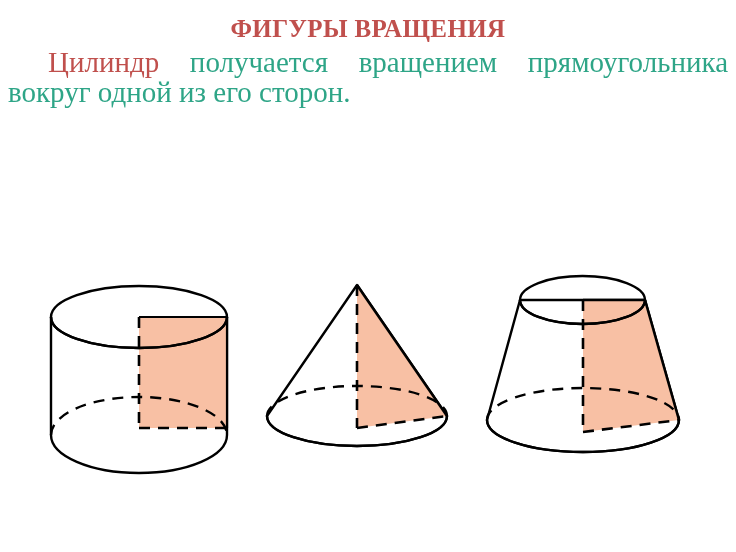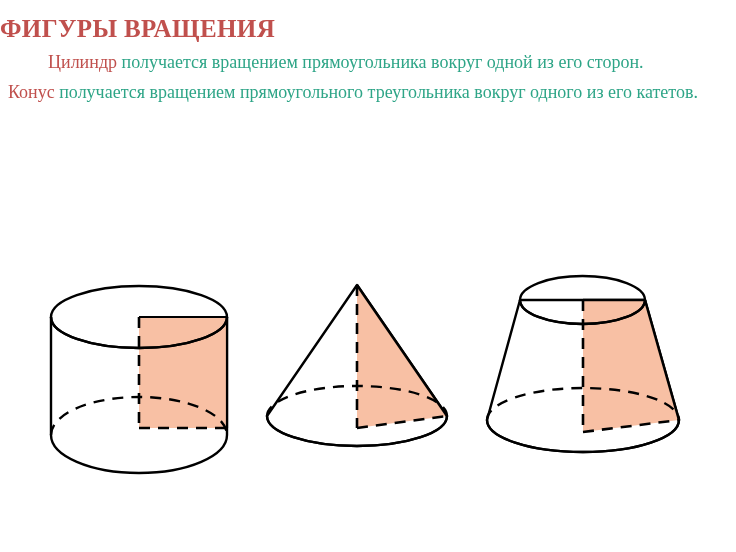--- a/index.html
+++ b/index.html
@@ -20,34 +20,34 @@
     top: 0;
     width: 736px;
     height: 552px;
     background: #ffffff;
   }
   .title {
     position: absolute;
     left: 0;
     top: 15px;
     width: 736px;
-    text-align: left;
+    text-align: center;
     font-size: 25px;
     font-weight: bold;
     color: #C0504D;
     letter-spacing: 0.4px;
     line-height: 1.1;
     font-family: "Liberation Serif", "DejaVu Serif", serif;
   }
   .body-text {
     position: absolute;
     left: 8px;
     top: 47px;
     width: 720px;
-    font-size: 18px;
+    font-size: 29px;
     line-height: 30px;
     color: #2EA587;
     text-align: justify;
     text-justify: inter-word;
     font-family: "Liberation Serif", "DejaVu Serif", serif;
   }
   .body-text p {
     margin: 0;
     padding: 0;
     text-align: justify;
@@ -71,21 +71,20 @@
 </style>
 </head>
 <body>
 
 <div id="slide">
 
   <div class="title">ФИГУРЫ ВРАЩЕНИЯ</div>
 
   <div class="body-text">
     <p class="first"><span class="term">Цилиндр</span><span> получается вращением прямоугольника вокруг одной из его сторон.</span></p>
-    <p><span class="term">Конус</span><span> получается вращением прямоугольного треугольника вокруг одного из его катетов.</span></p>
   </div>
 
   <div class="figures">
     <svg class="fig-svg" width="736" height="230" viewBox="0 0 736 230">
 
       <g>
 
         <path d="M 51 55 L 51 173 A 88 38 0 0 0 227 173 L 227 55" fill="#ffffff" stroke="#000000" stroke-width="2.4" stroke-linejoin="round"></path>
 
         <rect x="139" y="55" width="88" height="111" fill="#F8C0A4" stroke="none"></rect>

